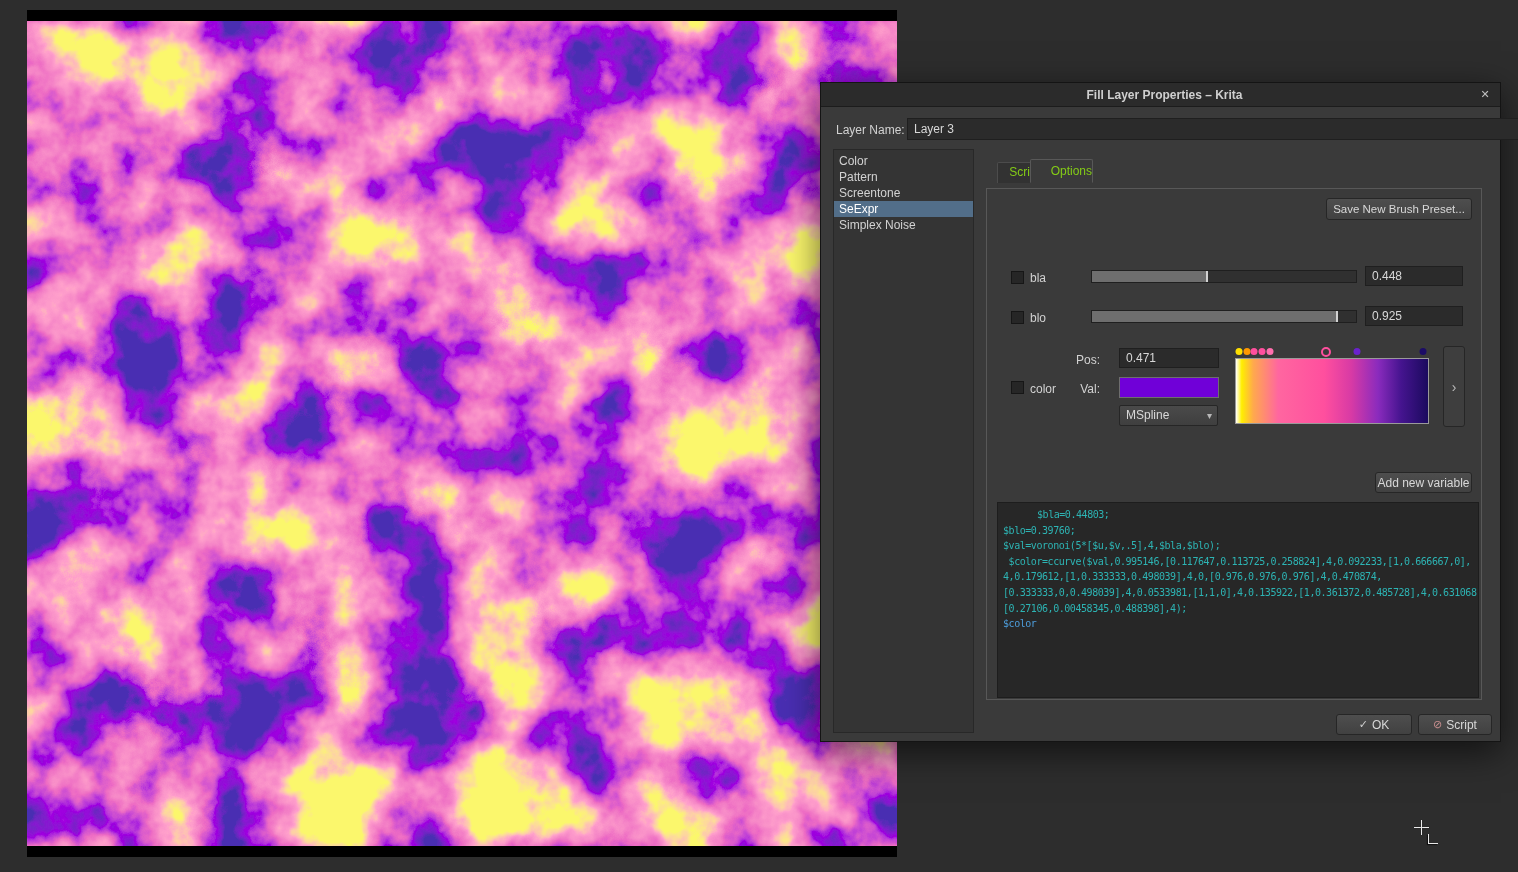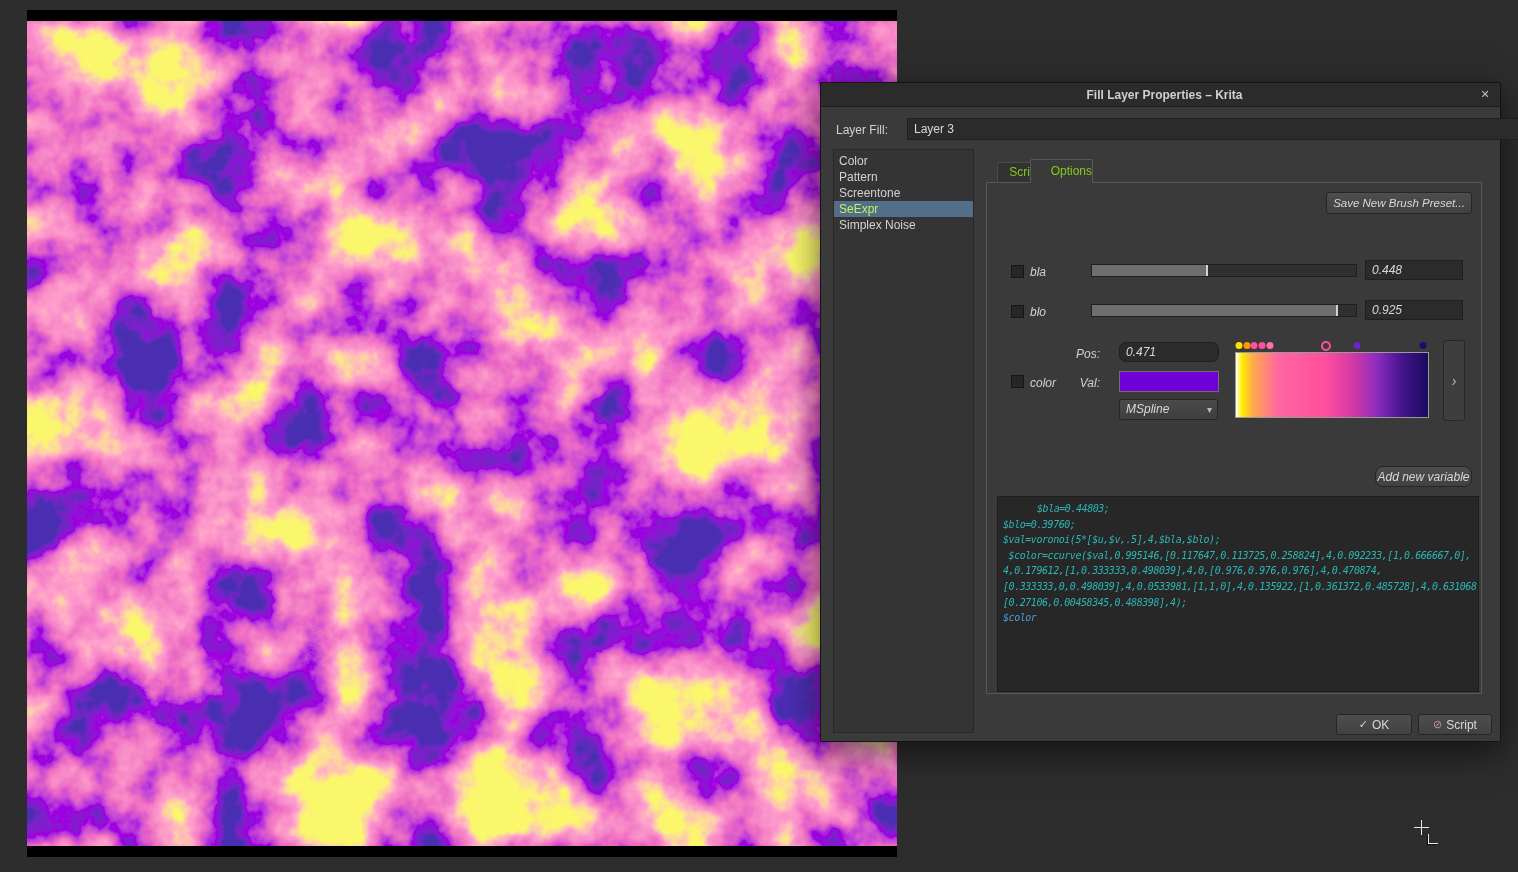--- a/index.html
+++ b/index.html
@@ -20,37 +20,37 @@
              text-align:center;color:#c0c0c0;font-size:11px;cursor:default;}
 
   .lbl{position:absolute;color:#d2d2d2;font-size:12px;line-height:14px;}
   .field{position:absolute;background:#2b2b2b;border:1px solid #1f1f1f;color:#d8d8d8;
          box-sizing:border-box;font-size:12px;padding:0 6px;font-family:"Liberation Sans",sans-serif;}
   .layer-input{left:86px;top:35px;width:692px;height:22px;}
 
   .gen-list{position:absolute;left:12px;top:66px;width:141px;height:584px;background:#343434;
             border:1px solid #282828;box-sizing:border-box;padding-top:3px;}
   .gen-item{height:16px;line-height:16px;padding-left:5px;color:#d2d2d2;}
-  .gen-item.selected{background:#526e89;color:#bef264;}
+  .gen-item.selected{background:#526e89;color:#ffffff;}
 
   .tab{position:absolute;box-sizing:border-box;text-align:right;color:#84cc16;
        border-radius:2px 2px 0 0;}
   .tab-script{left:176px;top:79px;width:44px;height:21px;line-height:19px;background:#323232;
               border:1px solid #4c4c4c;border-bottom:none;z-index:1;}
   .tab-options{left:209px;top:76px;width:63px;height:24px;line-height:22px;background:#3a3a3a;
                border:1px solid #585858;border-bottom:1px solid #3a3a3a;z-index:3;}
-  .tab-frame{position:absolute;left:165px;top:99px;width:496px;height:512px;
-             border:1px solid #585858;box-sizing:border-box;z-index:2;font-style:italic;}
+  .tab-frame{position:absolute;left:165px;top:105px;width:496px;height:512px;
+             border:1px solid #585858;box-sizing:border-box;z-index:2;}
 
   .btn{position:absolute;background:linear-gradient(#4e4e4e,#414141);border:1px solid #262626;
        border-radius:3px;color:#d8d8d8;font-size:12px;box-sizing:border-box;
        display:flex;align-items:center;justify-content:center;gap:4px;
        font-family:"Liberation Sans",sans-serif;}
   .save-preset{left:339px;top:9px;width:146px;height:22px;font-size:11.5px;}
-  .add-var{left:388px;top:283px;width:97px;height:21px;border-radius:8px;}
+  .add-var{left:388px;top:283px;width:97px;height:21px;}
 
   .cb{position:absolute;width:13px;height:13px;background:#262626;border:1px solid #161616;
       box-sizing:border-box;}
   .slider{position:absolute;height:13px;width:266px;background:#303030;border:1px solid #1f1f1f;
           box-sizing:border-box;}
   .slider-fill{height:100%;background:#6e6e6e;border-right:2px solid #d2d2d2;box-sizing:border-box;}
   .valbox{height:20px;line-height:18px;}
 
   .swatch{position:absolute;left:132px;top:188px;width:100px;height:21px;border:1px solid #6e6e6e;
           box-sizing:border-box;}
@@ -109,21 +109,21 @@
     </svg>
   </div>
 
   <div class="dialog">
 
     <div class="titlebar">
       <span class="title">Fill Layer Properties – Krita</span>
       <span class="close-btn">✕</span>
     </div>
 
-    <span class="lbl" style="left:15px;top:40px;">Layer Fill:</span>
+    <span class="lbl" style="left:15px;top:40px;">Layer Name:</span>
     <input class="field layer-input" value="Layer 3" style="">
 
     <div class="gen-list">
       <div class="gen-item">Color</div>
       <div class="gen-item">Pattern</div>
       <div class="gen-item">Screentone</div>
       <div class="gen-item selected">SeExpr</div>
       <div class="gen-item">Simplex Noise</div>
     </div>
 
@@ -142,21 +142,21 @@
       <div class="field valbox" style="left:378px;top:77px;width:98px;">0.448</div>
 
       <span class="cb" style="left:24px;top:122px;"></span>
       <span class="lbl" style="left:43px;top:122px;">blo</span>
       <div class="slider" style="left:104px;top:121px;">
         <div class="slider-fill" style="width: 93%;"></div>
       </div>
       <div class="field valbox" style="left:378px;top:117px;width:98px;">0.925</div>
 
       <span class="lbl" style="left:78px;top:164px;width:35px;text-align:right;">Pos:</span>
-      <div class="field valbox" style="left:132px;top:159px;width:100px;border-radius:7px;">0.471</div>
+      <div class="field valbox" style="left:132px;top:159px;width:100px;">0.471</div>
 
       <span class="cb" style="left:24px;top:192px;"></span>
       <span class="lbl" style="left:43px;top:193px;">color</span>
       <span class="lbl" style="left:78px;top:193px;width:35px;text-align:right;">Val:</span>
       <div class="swatch" style="background: rgb(112, 0, 216);"></div>
 
       <div class="dropdown">
         <span>MSpline</span>
         <span class="arrow">▾</span>
       </div>

